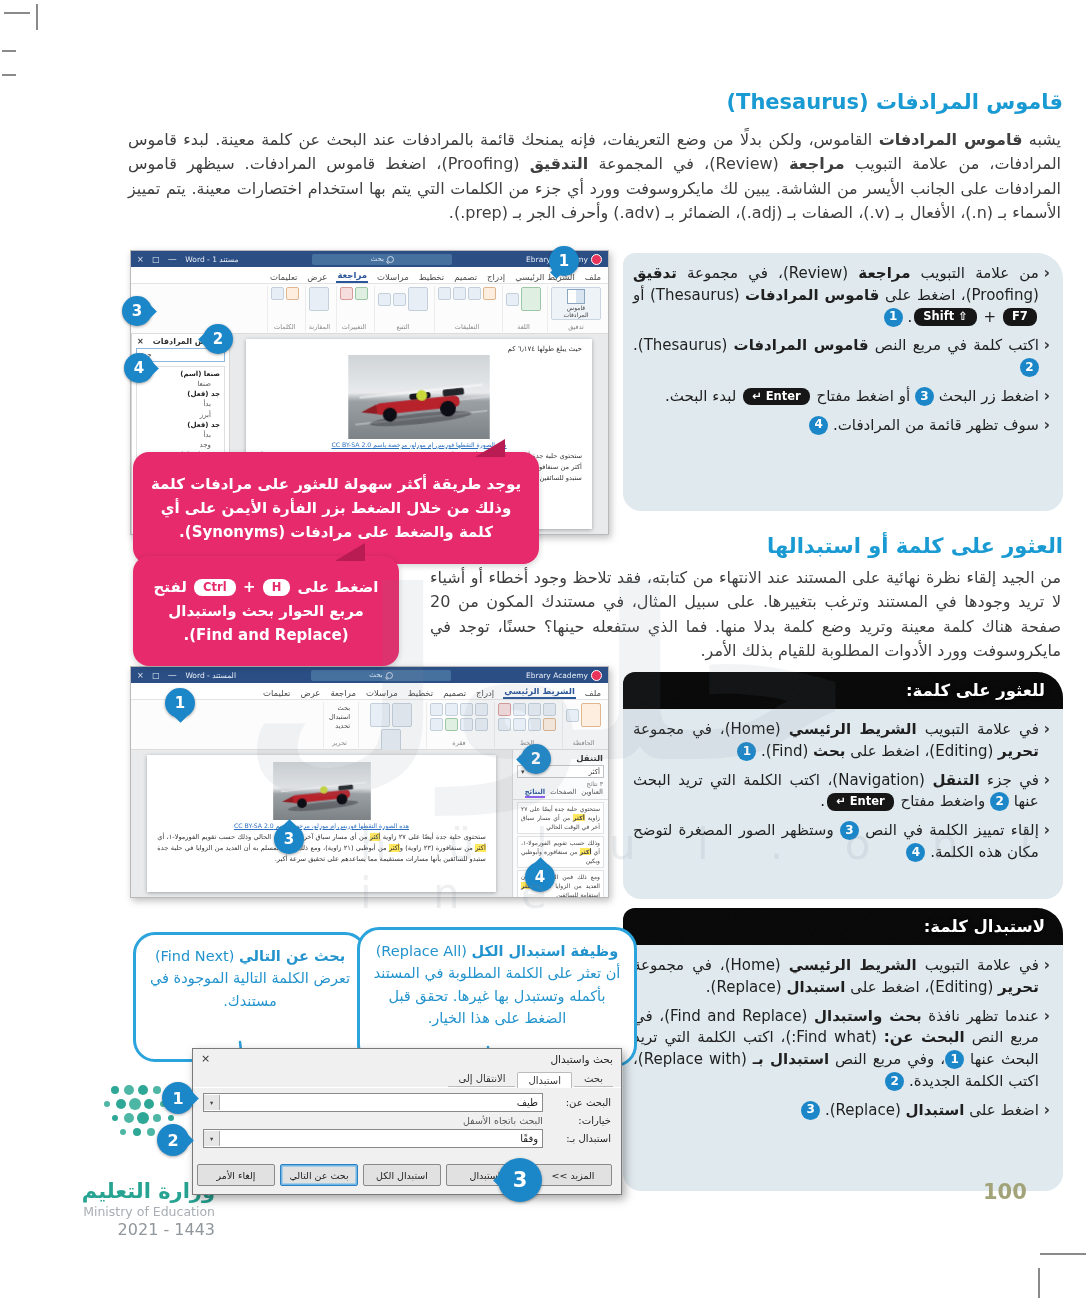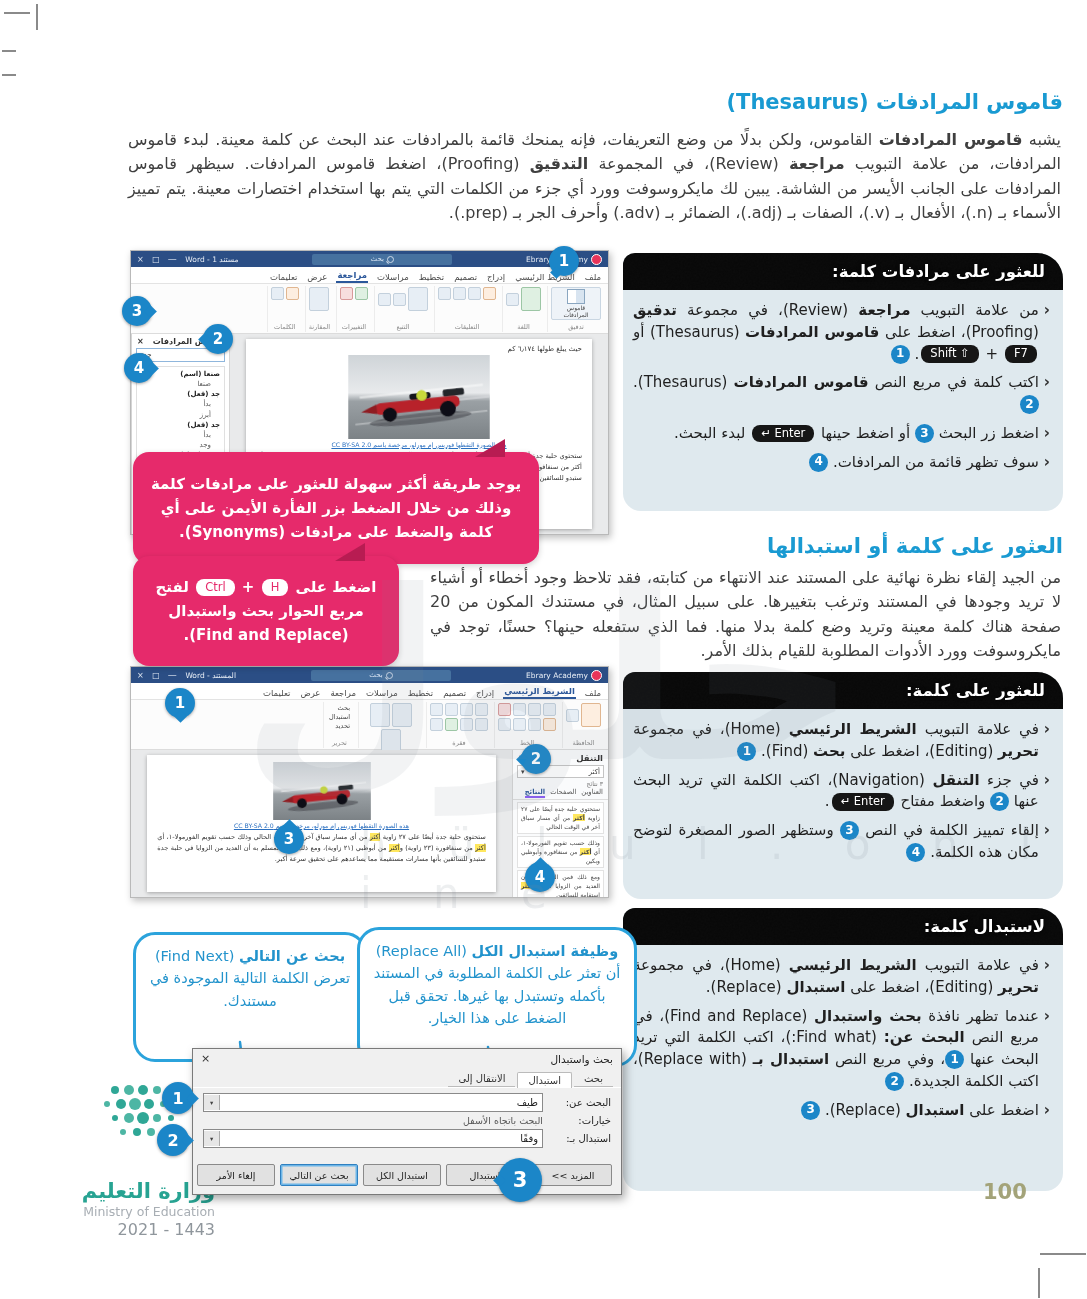--- a/index.html
+++ b/index.html
@@ -5,21 +5,21 @@
   html,body{margin:0;padding:0;background:#fff}
   .page{position:relative;width:1087px;height:1299px;background:#ffffff;overflow:hidden;
         font-family:"DejaVu Sans",sans-serif;direction:rtl;color:#3e3e3e}
   .abs{position:absolute}
 
   
   .sec-title{font-size:21px;font-weight:bold;color:#199ad2}
   .para{font-size:16px;line-height:1.52;text-align:justify;color:#3f3f3f}
   .sg-bd{font-weight:bold}
   .sg-hl{background:#ffe75e}
-  .sg-k{display:inline-block;direction:ltr;background:#161616;color:#fff;font-weight:normal;
+  .sg-k{display:inline-block;direction:ltr;background:#161616;color:#fff;font-weight:bold;
         font-size:11.5px;line-height:1;padding:3px 9px;border-radius:8px;vertical-align:middle;margin:0 2px}
   .sg-b{display:inline-flex;align-items:center;justify-content:center;width:19px;height:19px;border-radius:50%;
         background:#1b86c8;color:#fff;font-size:12px;font-weight:bold;vertical-align:middle}
 
   
   .stepbox{position:absolute;background:#dfe9ee;border-radius:12px 26px 18px 18px;overflow:hidden}
   .hdr{position:relative;background:#0e0e0e;height:37px;display:flex;align-items:center;padding:0 18px}
   .hdr .noise{position:absolute;inset:0;width:100%;height:100%;opacity:.55}
   .hdr-t{position:relative;z-index:1;color:#fff;font-weight:bold;font-size:16.5px;text-shadow:0 0 4px #000}
   .steps{padding:10px 13px 8px 10px;display:flex;flex-direction:column;gap:7px}
@@ -320,38 +320,32 @@
   <div class="pinkbox" style="left:133px;top:452px;width:378px;min-height:92px">
     <span class="fold"></span>
     <span>يوجد طريقة أكثر سهولة للعثور على مرادفات كلمة وذلك من خلال الضغط بزر الفأرة الأيمن على أي كلمة والضغط على مرادفات (Synonyms).</span>
   </div>
   <div class="pinkbox" style="left:133px;top:556px;width:238px;min-height:90px">
     <span class="fold"></span>
     <span><span class="sg-t">اضغط على </span><span class="sg-k">H</span><span class="sg-t"> + </span><span class="sg-k">Ctrl</span><span class="sg-t"> لفتح مربع الحوار بحث واستبدال (Find and Replace).</span></span>
   </div>
 
   <div class="stepbox" style="left:623px;top:253px;width:440px;height:258px">
-    <div class="hdr">
-      <svg class="noise" preserveAspectRatio="none">
-          <rect width="100%" height="100%" fill="#cfcfcf" filter="url(#grain)"></rect>
-        </svg>
-      <span class="hdr-t">للعثور على مرادفات كلمة:</span>
-    </div>
     <div class="steps">
       <div class="step">
           <span class="mk">‹</span>
           <span class="sb"><span class="sg-t">من علامة التبويب </span><span class="sg-bd">مراجعة</span><span class="sg-t"> (Review)، في مجموعة </span><span class="sg-bd">تدقيق</span><span class="sg-t"> (Proofing)، اضغط على </span><span class="sg-bd">قاموس المرادفات</span><span class="sg-t"> (Thesaurus) أو </span><span class="sg-k">F7</span><span class="sg-t"> + </span><span class="sg-k">Shift ⇧</span><span class="sg-t">. </span><span class="sg-b">1</span></span>
         </div>
       <div class="step">
           <span class="mk">‹</span>
           <span class="sb"><span class="sg-t">اكتب كلمة في مربع النص </span><span class="sg-bd">قاموس المرادفات</span><span class="sg-t"> (Thesaurus). </span><span class="sg-b">2</span></span>
         </div>
       <div class="step">
           <span class="mk">‹</span>
-          <span class="sb"><span class="sg-t">اضغط زر البحث </span><span class="sg-b">3</span><span class="sg-t"> أو اضغط حينها </span><span class="sg-k">↵ Enter</span><span class="sg-t"> لبدء البحث.</span></span>
+          <span class="sb"><span class="sg-t">اضغط زر البحث </span><span class="sg-b">3</span><span class="sg-t"> أو اضغط مفتاح </span><span class="sg-k">↵ Enter</span><span class="sg-t"> لبدء البحث.</span></span>
         </div>
       <div class="step">
           <span class="mk">‹</span>
           <span class="sb"><span class="sg-t">سوف تظهر قائمة من المرادفات. </span><span class="sg-b">4</span></span>
         </div>
     </div>
   </div>
 
   <div class="abs sec-title" style="right:24px;top:534px">العثور على كلمة أو استبدالها</div>
   <div class="abs para" style="left:430px;right:26px;top:566px">من الجيد إلقاء نظرة نهائية على المستند عند الانتهاء من كتابته، فقد تلاحظ وجود أخطاء أو أشياء لا تريد وجودها في المستند وترغب بتغييرها. على سبيل المثال، في مستندك المكون من 20 صفحة هناك كلمة معينة وتريد وضع كلمة بدلا منها. فما الذي ستفعله حينها؟ حسنًا، توجد في مايكروسوفت وورد الأدوات المطلوبة للقيام بذلك الأمر.</div>

